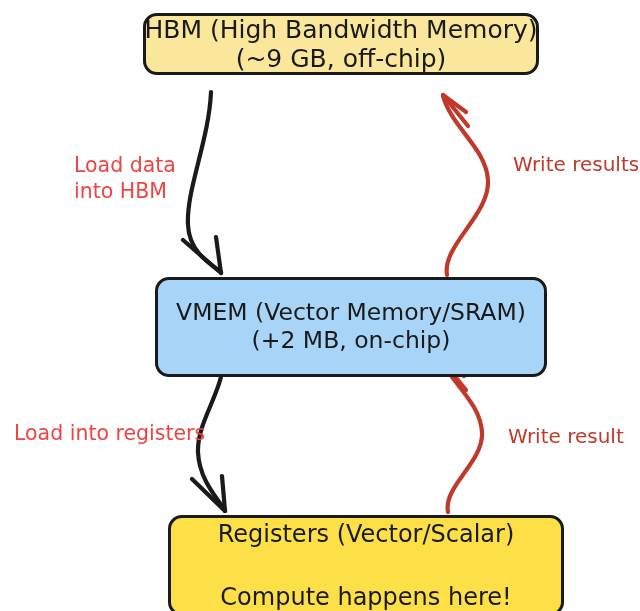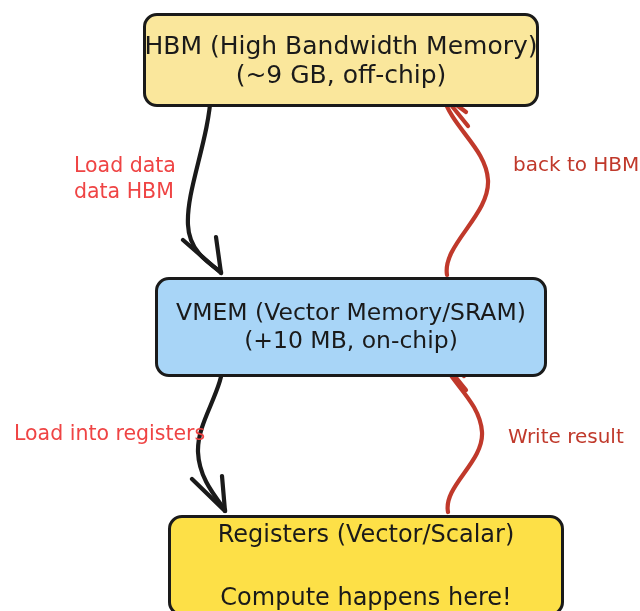--- a/index.html
+++ b/index.html
@@ -37,21 +37,21 @@
   }
   .node-line {
     display: block;
     white-space: nowrap;
   }
 
   #node-hbm {
     left: 143px;
     top: 13px;
     width: 396px;
-    height: 94px;
+    height: 62px;
     background: #fae79c;
     font-size: 25px;
   }
   #node-vmem {
     left: 155px;
     top: 277px;
     width: 392px;
     height: 100px;
     background: #a8d5f7;
     font-size: 23.5px;
@@ -141,35 +141,35 @@
     </g>
   </svg>
 
   <div id="node-hbm" class="node-box">
     <span class="node-line">HBM (High Bandwidth Memory)</span>
     <span class="node-line">(~9 GB, off-chip)</span>
   </div>
 
   <div id="node-vmem" class="node-box">
     <span class="node-line">VMEM (Vector Memory/SRAM)</span>
-    <span class="node-line">(+10 MB, on-chip)</span>
+    <span class="node-line">(+2 MB, on-chip)</span>
   </div>
 
   <div id="node-registers" class="node-box">
     <span class="node-line">Registers (Vector/Scalar)</span>
     <span class="node-line">Compute happens here!</span>
   </div>
 
   <div id="label-load-hbm" class="edge-label label-black">
     <span class="lbl-line">Load data</span>
-    <span class="lbl-line">data HBM</span>
+    <span class="lbl-line">into HBM</span>
   </div>
 
   <div id="label-write-hbm" class="edge-label label-red">
-    <span class="lbl-line">back to HBM</span>
+    <span class="lbl-line">Write results</span>
   </div>
 
   <div id="label-write-result" class="edge-label label-red">
     <span class="lbl-line">Write result</span>
   </div>
 
   <div id="label-load-registers" class="edge-label label-black">
     <span class="lbl-line">Load into registers</span>
   </div>
 

